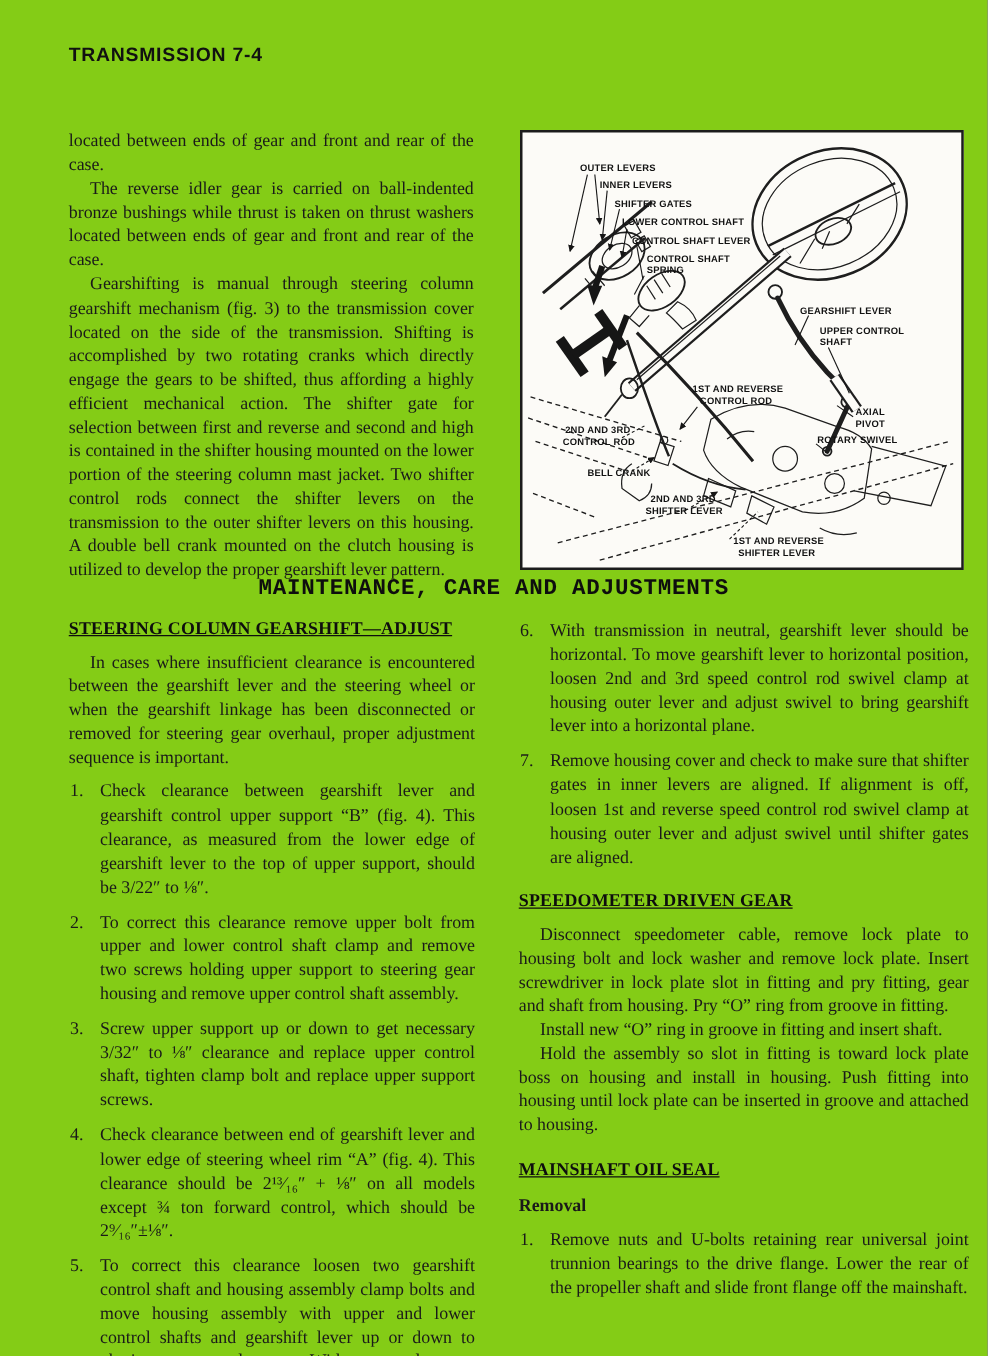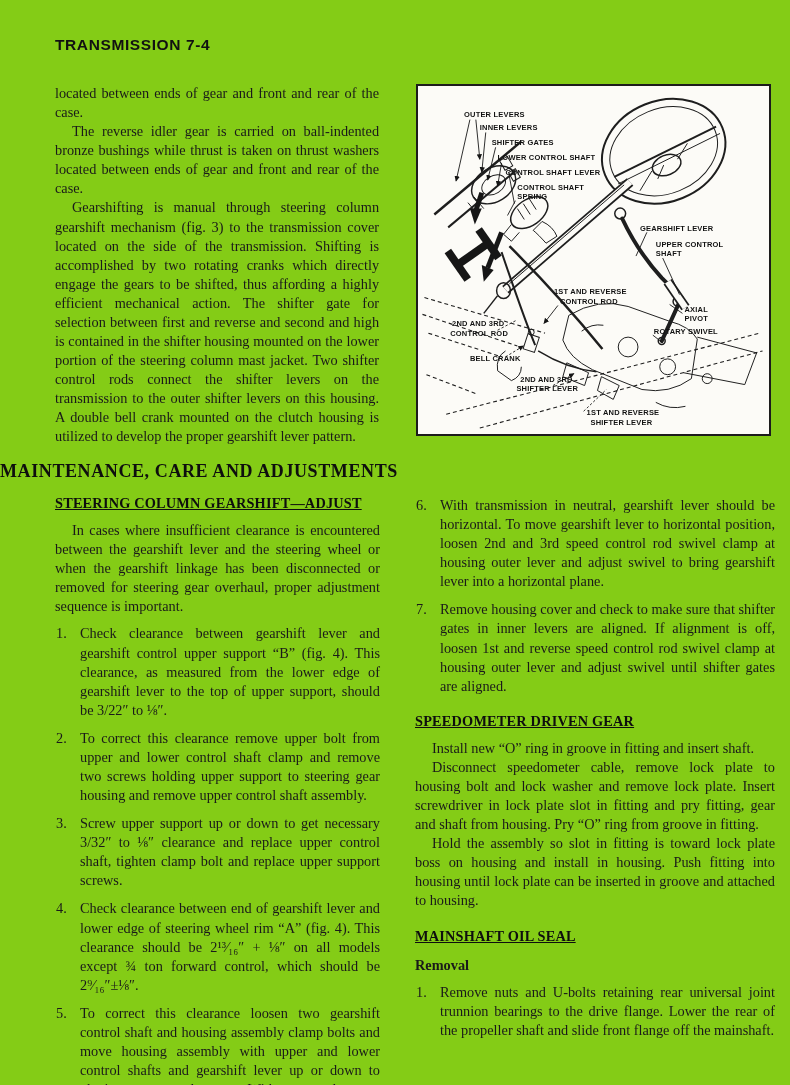--- a/index.html
+++ b/index.html
@@ -6,35 +6,35 @@
   .page{
     position:relative;width:790px;height:1085px;margin:0 auto;
     background:#84cc16;color:#1a1a1a;overflow:hidden;
     font-family:"Liberation Serif",serif;
   }
   .hdr{
     position:absolute;left:55px;top:36px;
     font-family:"Liberation Sans",sans-serif;font-weight:700;
     font-size:15.5px;letter-spacing:.6px;color:#111;
   }
-  .top-section{position:absolute;left:55px;top:84px;width:720px;display:flex;gap:37px;}
+  .top-section{position:absolute;left:55px;top:104px;width:720px;display:flex;gap:37px;}
   .col-intro{width:325px;font-size:14.3px;line-height:1.335;text-align:justify;}
   .col-intro p{margin:0;}
   .col-intro p.ind{text-indent:17px;}
   .fig-wrap{width:360px;text-decoration:underline;}
   .fig-box{border:2.5px solid #1c1c1c;width:355px;height:352px;background:#fcfbf7;box-sizing:border-box;}
   .fig-box svg{display:block;width:100%;height:100%;}
   .fig-cap{
     margin-top:7px;text-align:center;
     font-family:"Liberation Sans",sans-serif;font-weight:700;font-size:10.5px;color:#111;
   }
   .main-heading{
-    position:absolute;left:0;top:461px;width:790px;text-align:left;
+    position:absolute;left:0;top:461px;width:790px;text-align:center;
     font-weight:700;font-size:18px;letter-spacing:.6px;color:#0e0e0e;
-    font-family:Liberation Serif, serif;
+    font-family:Liberation Mono, monospace;
   }
   .body-section{position:absolute;left:55px;top:494px;width:720px;display:flex;gap:35px;}
   .bcol{width:325px;font-size:14.3px;line-height:1.335;}
   .bcol.right{width:360px;}
   .sec-title{
     font-weight:700;font-size:14.3px;letter-spacing:.2px;color:#0e0e0e;margin:0 0 8px 0;text-decoration:underline;
   }
   .sec-title.mt{margin-top:16px;}
   .sub-title{font-weight:700;font-size:14.3px;margin:10px 0 6px 0;}
   .para{margin:0;text-align:justify;}
@@ -253,22 +253,22 @@
           <span class="n">6.</span>
           <span class="t">With transmission in neutral, gearshift lever should be horizontal. To move gearshift lever to horizontal position, loosen 2nd and 3rd speed control rod swivel clamp at housing outer lever and adjust swivel to bring gearshift lever into a horizontal plane.</span>
         </div>
         <div class="nitem">
           <span class="n">7.</span>
           <span class="t">Remove housing cover and check to make sure that shifter gates in inner levers are aligned. If alignment is off, loosen 1st and reverse speed control rod swivel clamp at housing outer lever and adjust swivel until shifter gates are aligned.</span>
         </div>
       </div>
 
       <h3 class="sec-title mt">SPEEDOMETER DRIVEN GEAR</h3>
+      <p class="para ind">Disconnect speedometer cable, remove lock plate to housing bolt and lock washer and remove lock plate. Insert screwdriver in lock plate slot in fitting and pry fitting, gear and shaft from housing. Pry “O” ring from groove in fitting.</p>
       <p class="para ind">Install new “O” ring in groove in fitting and insert shaft.</p>
-      <p class="para ind">Disconnect speedometer cable, remove lock plate to housing bolt and lock washer and remove lock plate. Insert screwdriver in lock plate slot in fitting and pry fitting, gear and shaft from housing. Pry “O” ring from groove in fitting.</p>
       <p class="para ind">Hold the assembly so slot in fitting is toward lock plate boss on housing and install in housing. Push fitting into housing until lock plate can be inserted in groove and attached to housing.</p>
 
       <h3 class="sec-title mt">MAINSHAFT OIL SEAL</h3>
       <div class="sub-title">Removal</div>
       <div class="nlist">
         <div class="nitem">
           <span class="n">1.</span>
           <span class="t">Remove nuts and U-bolts retaining rear universal joint trunnion bearings to the drive flange. Lower the rear of the propeller shaft and slide front flange off the mainshaft.</span>
         </div>
       </div>

